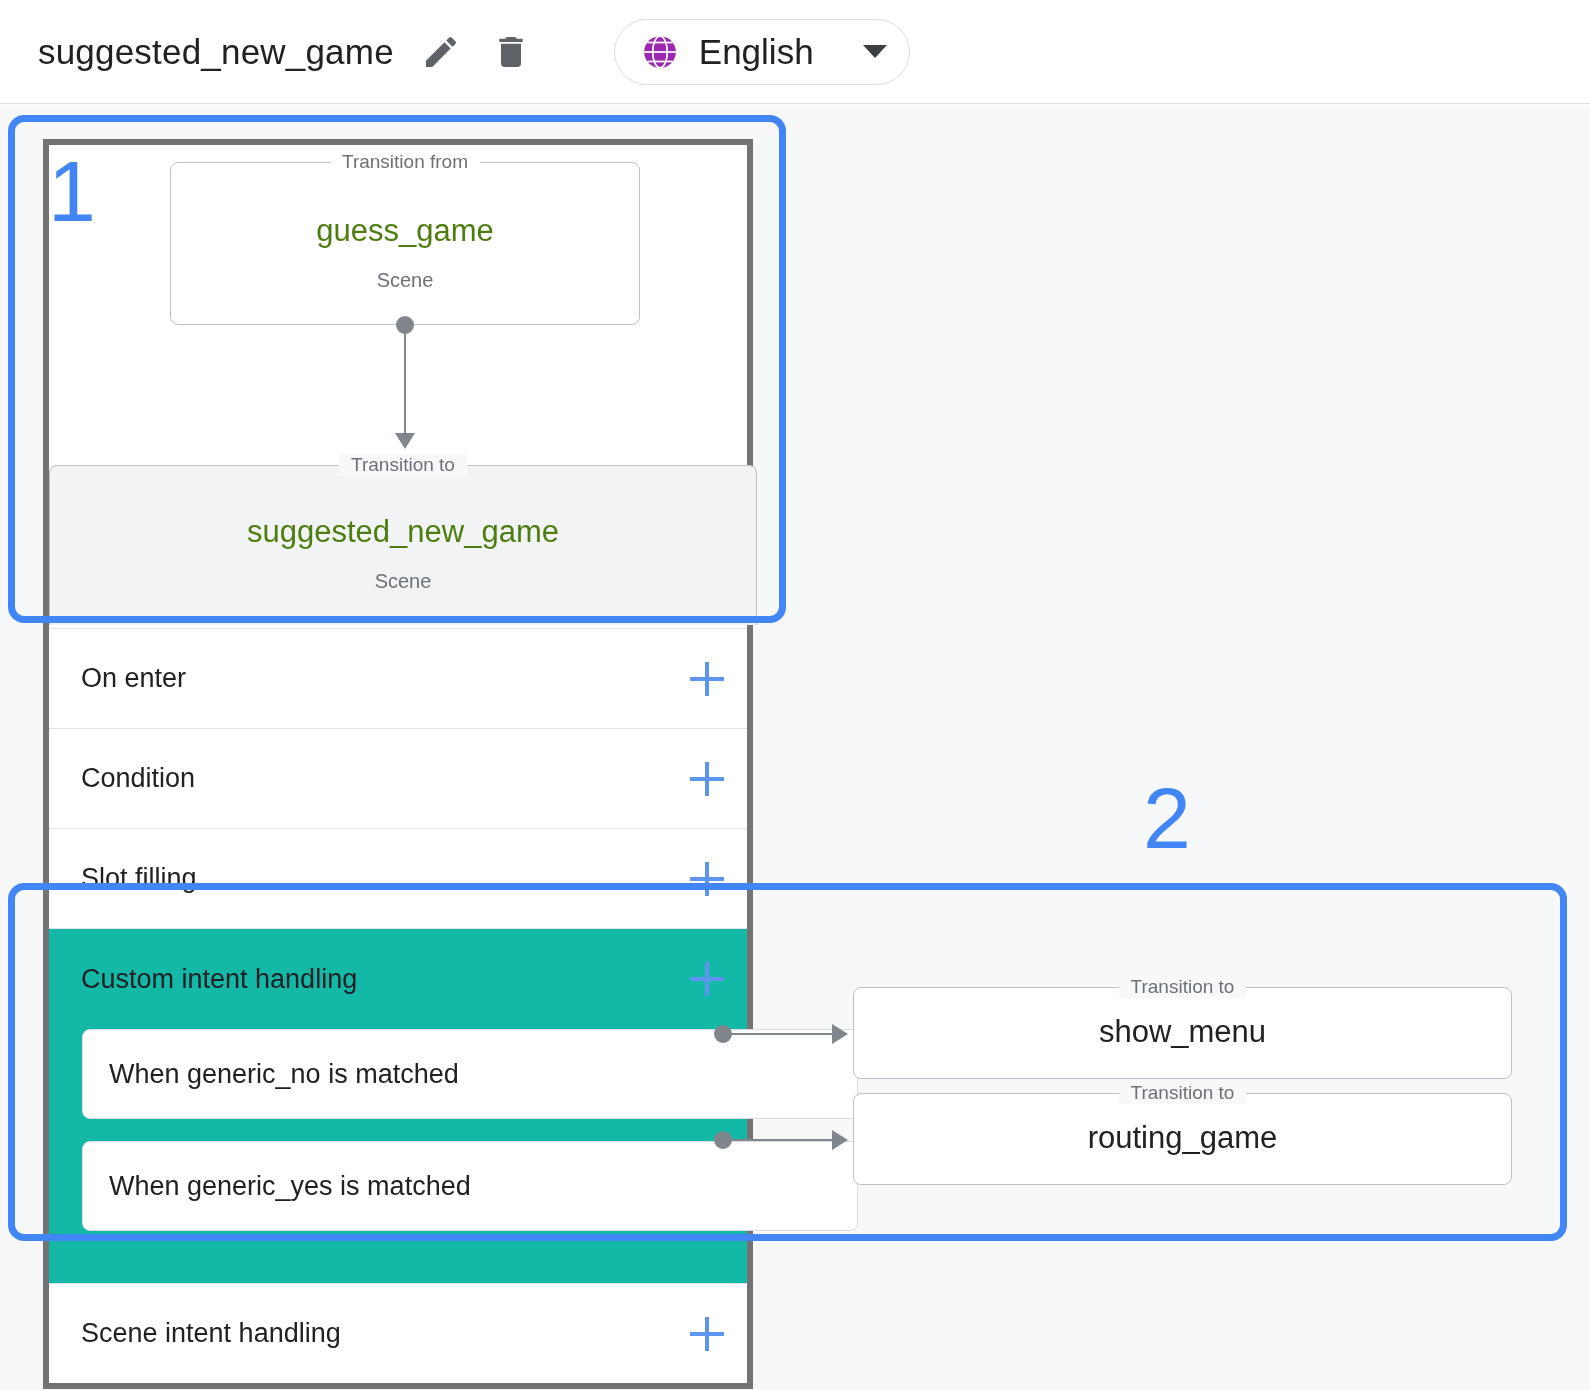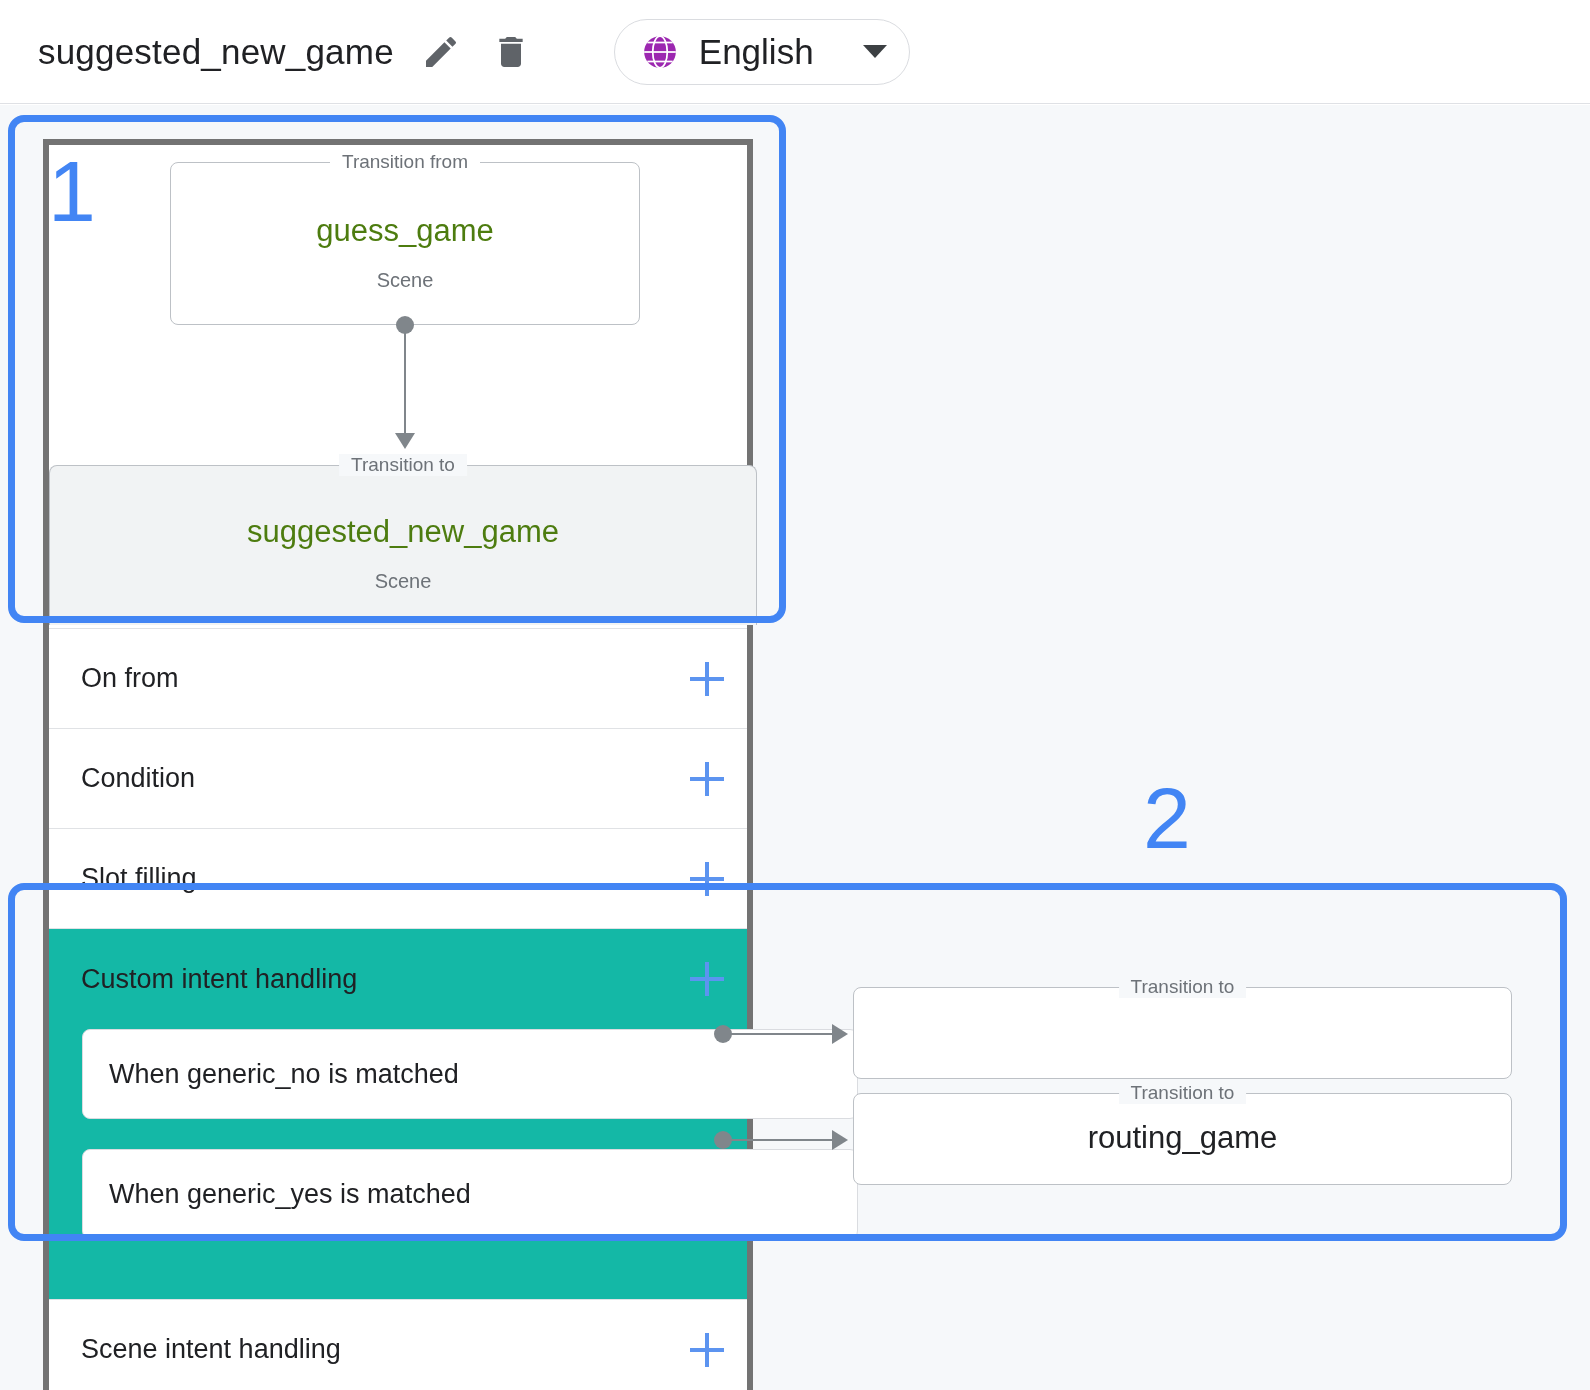--- a/index.html
+++ b/index.html
@@ -208,21 +208,21 @@
   .section-head {
     position: relative;
     height: 100px;
     display: flex;
     align-items: center;
     padding-left: 32px;
     box-sizing: border-box;
   }
   .intent-card {
     position: relative;
-    margin: 0 auto 30px 33px;
+    margin: 0 auto 22px 33px;
     width: 776px;
     height: 90px;
     border: 1px solid #dadce0;
     border-radius: 8px;
     box-sizing: border-box;
     display: flex;
     align-items: center;
     padding-left: 26px;
     background: #fff;
     cursor: pointer;
@@ -349,21 +349,21 @@
       <div class="arrowhead-down" style="left:346px; top:288px;"></div>
 
       <div class="fbox" id="transition-to-box">
         <span class="legend">Transition to</span>
         <span class="node-title">suggested_new_game</span>
         <span class="node-sub">Scene</span>
       </div>
     </div>
 
     <div class="row">
-      <span class="row-label">On from</span>
+      <span class="row-label">On enter</span>
       <span class="plus"></span>
     </div>
 
     <div class="row">
       <span class="row-label">Condition</span>
       <span class="plus"></span>
     </div>
 
     <div class="row">
       <span class="row-label">Slot filling</span>
@@ -390,20 +390,21 @@
       <span class="plus"></span>
     </div>
   </div>
 
   <div class="hdot" style="left:714px; top:920px;"></div>
   <div class="hconn" style="left:722px; top:928px; width:112px;"></div>
   <div class="arrowhead-right" style="left:832px; top:919px;"></div>
 
   <div class="right-node" style="top:882px;">
     <span class="legend">Transition to</span>
+    <span class="node-title">show_menu</span>
   </div>
 
   <div class="hdot" style="left:714px; top:1026px;"></div>
   <div class="hconn" style="left:722px; top:1034px; width:112px;"></div>
   <div class="arrowhead-right" style="left:832px; top:1025px;"></div>
 
   <div class="right-node" style="top:988px;">
     <span class="legend">Transition to</span>
     <span class="node-title">routing_game</span>
   </div>

